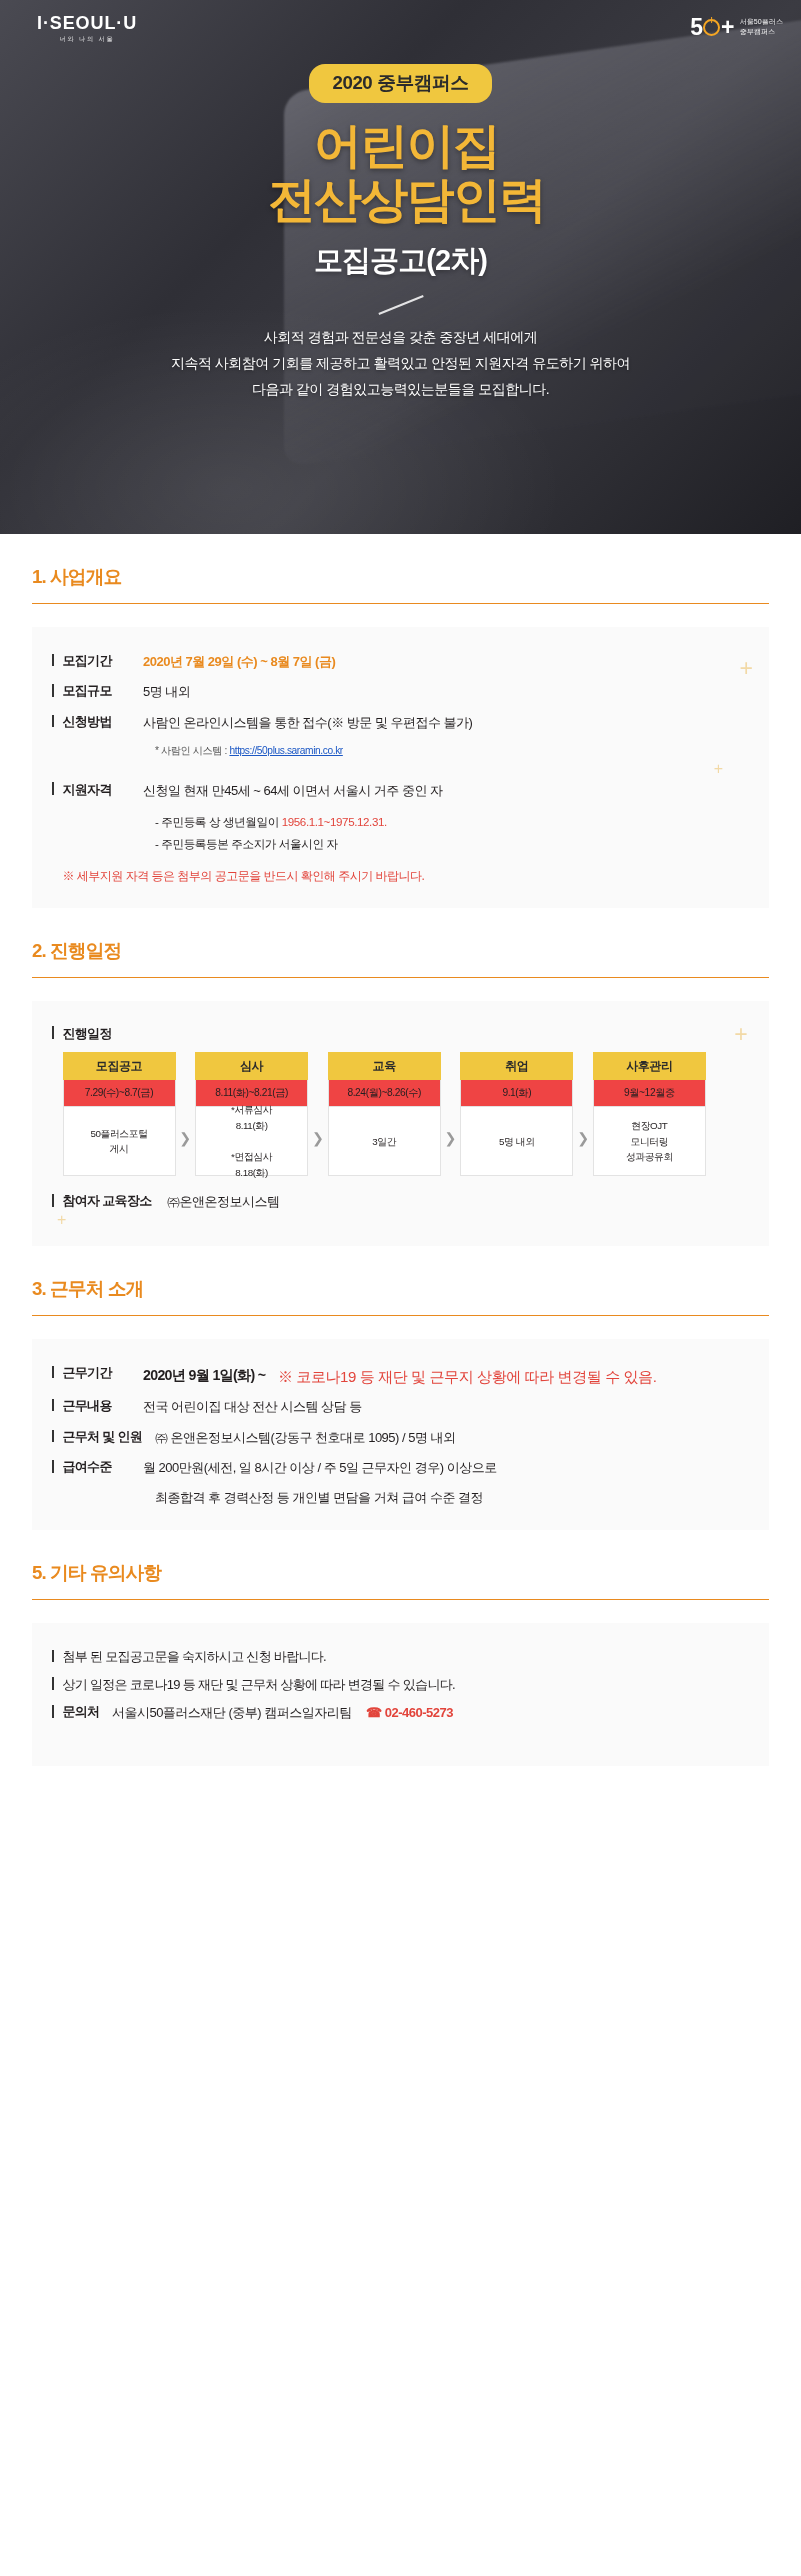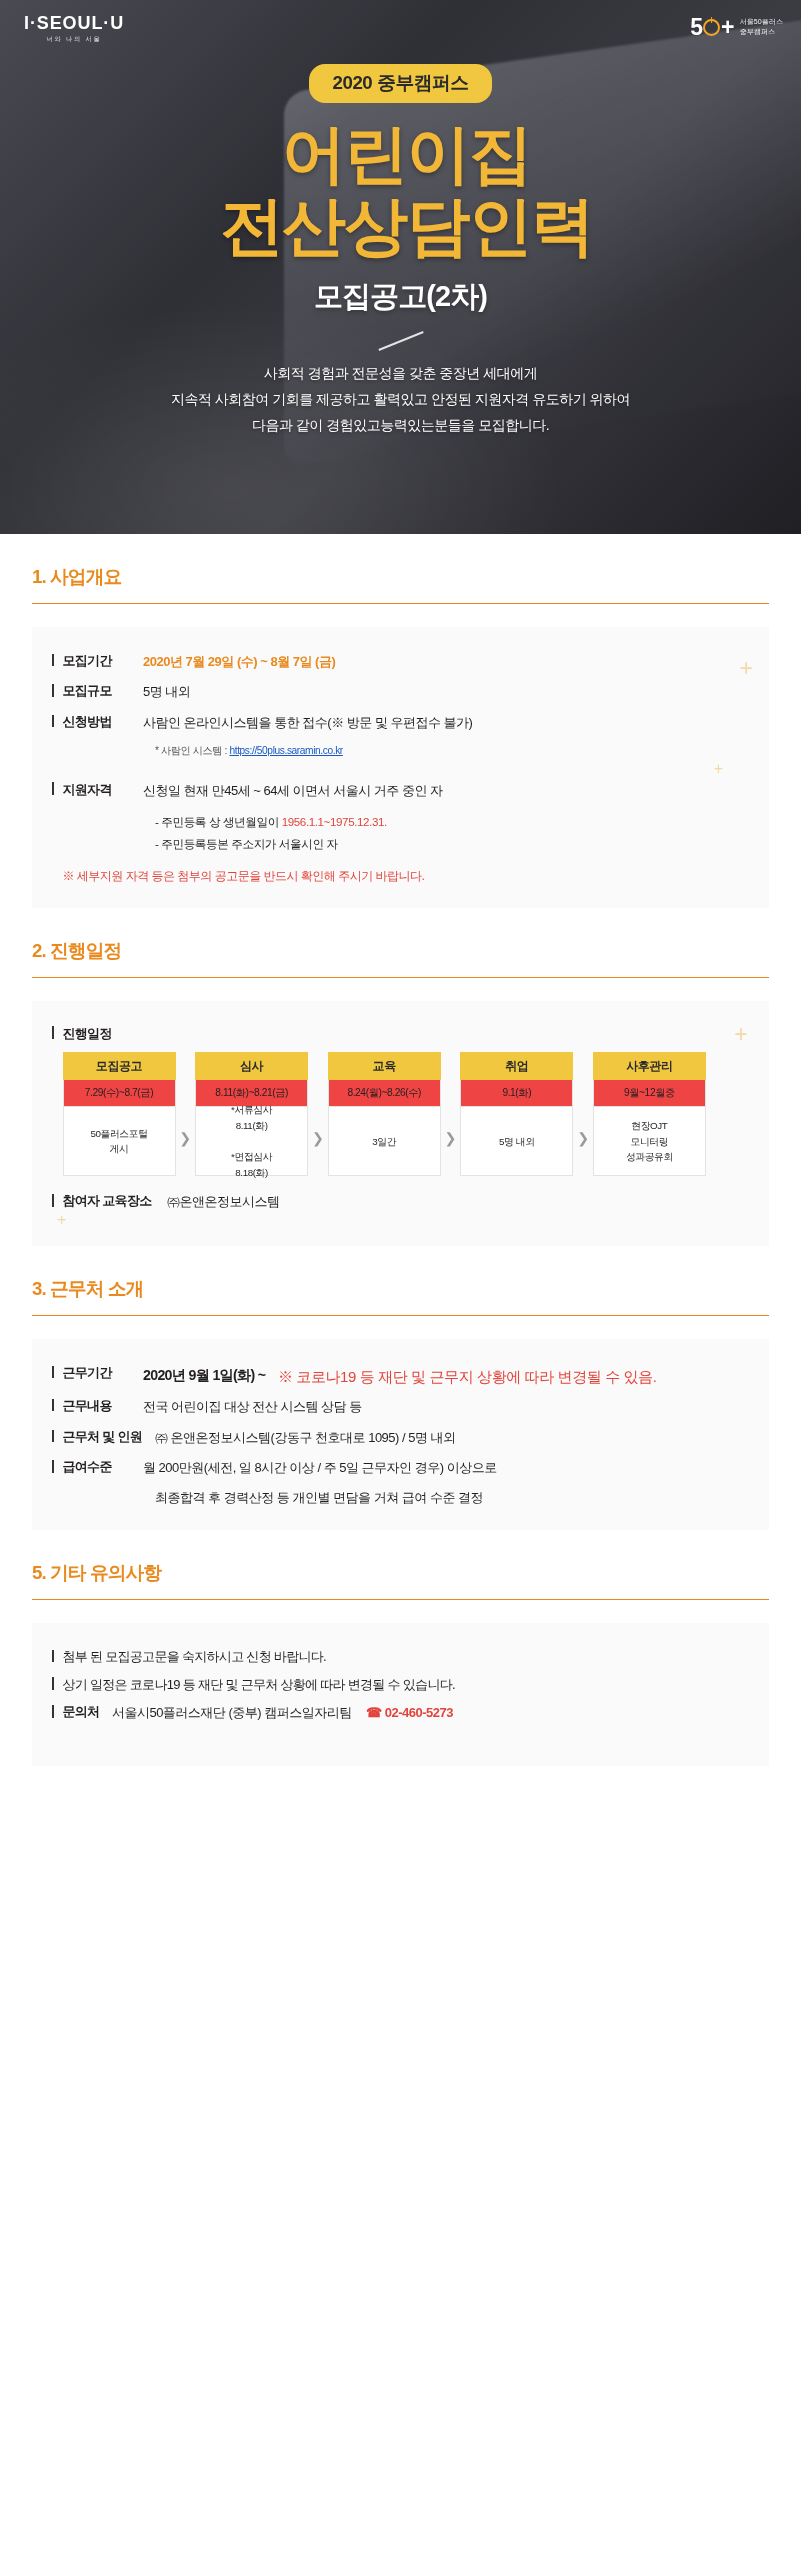--- a/index.html
+++ b/index.html
@@ -31,21 +31,21 @@
   .hero:after {
     content: "";
     position: absolute;
     left: -107px; bottom: -142px;
     width: 676px; height: 374px;
     background: radial-gradient(ellipse at center, rgba(255,255,255,.08), rgba(0,0,0,0) 70%);
   }
   .hero-inner { position: relative; z-index: 3; }
 
   .logo {
-    position: absolute; left: 24px; top: 12.5px;
+    position: absolute; left: 37px; top: 12.5px;
     color: #fff; font-weight: bold; letter-spacing: 0.9px;
     font-size: 18px;
   }
   .logo-sub {
     font-size: 6.2px; font-weight: normal; letter-spacing: 1.8px;
     text-align: center; margin-top: 1.8px; opacity: .85;
   }
   .brand-right {
     position: absolute; right: 18px; top: 14.2px;
     display: flex; align-items: center; gap: 6.2px;
@@ -70,21 +70,21 @@
     color: #2b2b2b;
     font-weight: bold;
     font-size: 18.7px;
     padding: 6.2px 23px 7.1px;
     border-radius: 16px;
     letter-spacing: -0.4px;
   }
   .hero-center { text-align: center; padding-top: 64px; }
   .hero-h1 {
     color: #f3b737;
-    font-size: 64px;
+    font-size: 48px;
     font-weight: bold;
     line-height: 1.12;
     letter-spacing: -1.8px;
     margin-top: 16px;
     text-shadow: 0 1.8px 5.3px rgba(0,0,0,.35);
     margin-left: 12px;
   }
   .hero-h2 {
     color: #ffffff;
     font-size: 29px;

